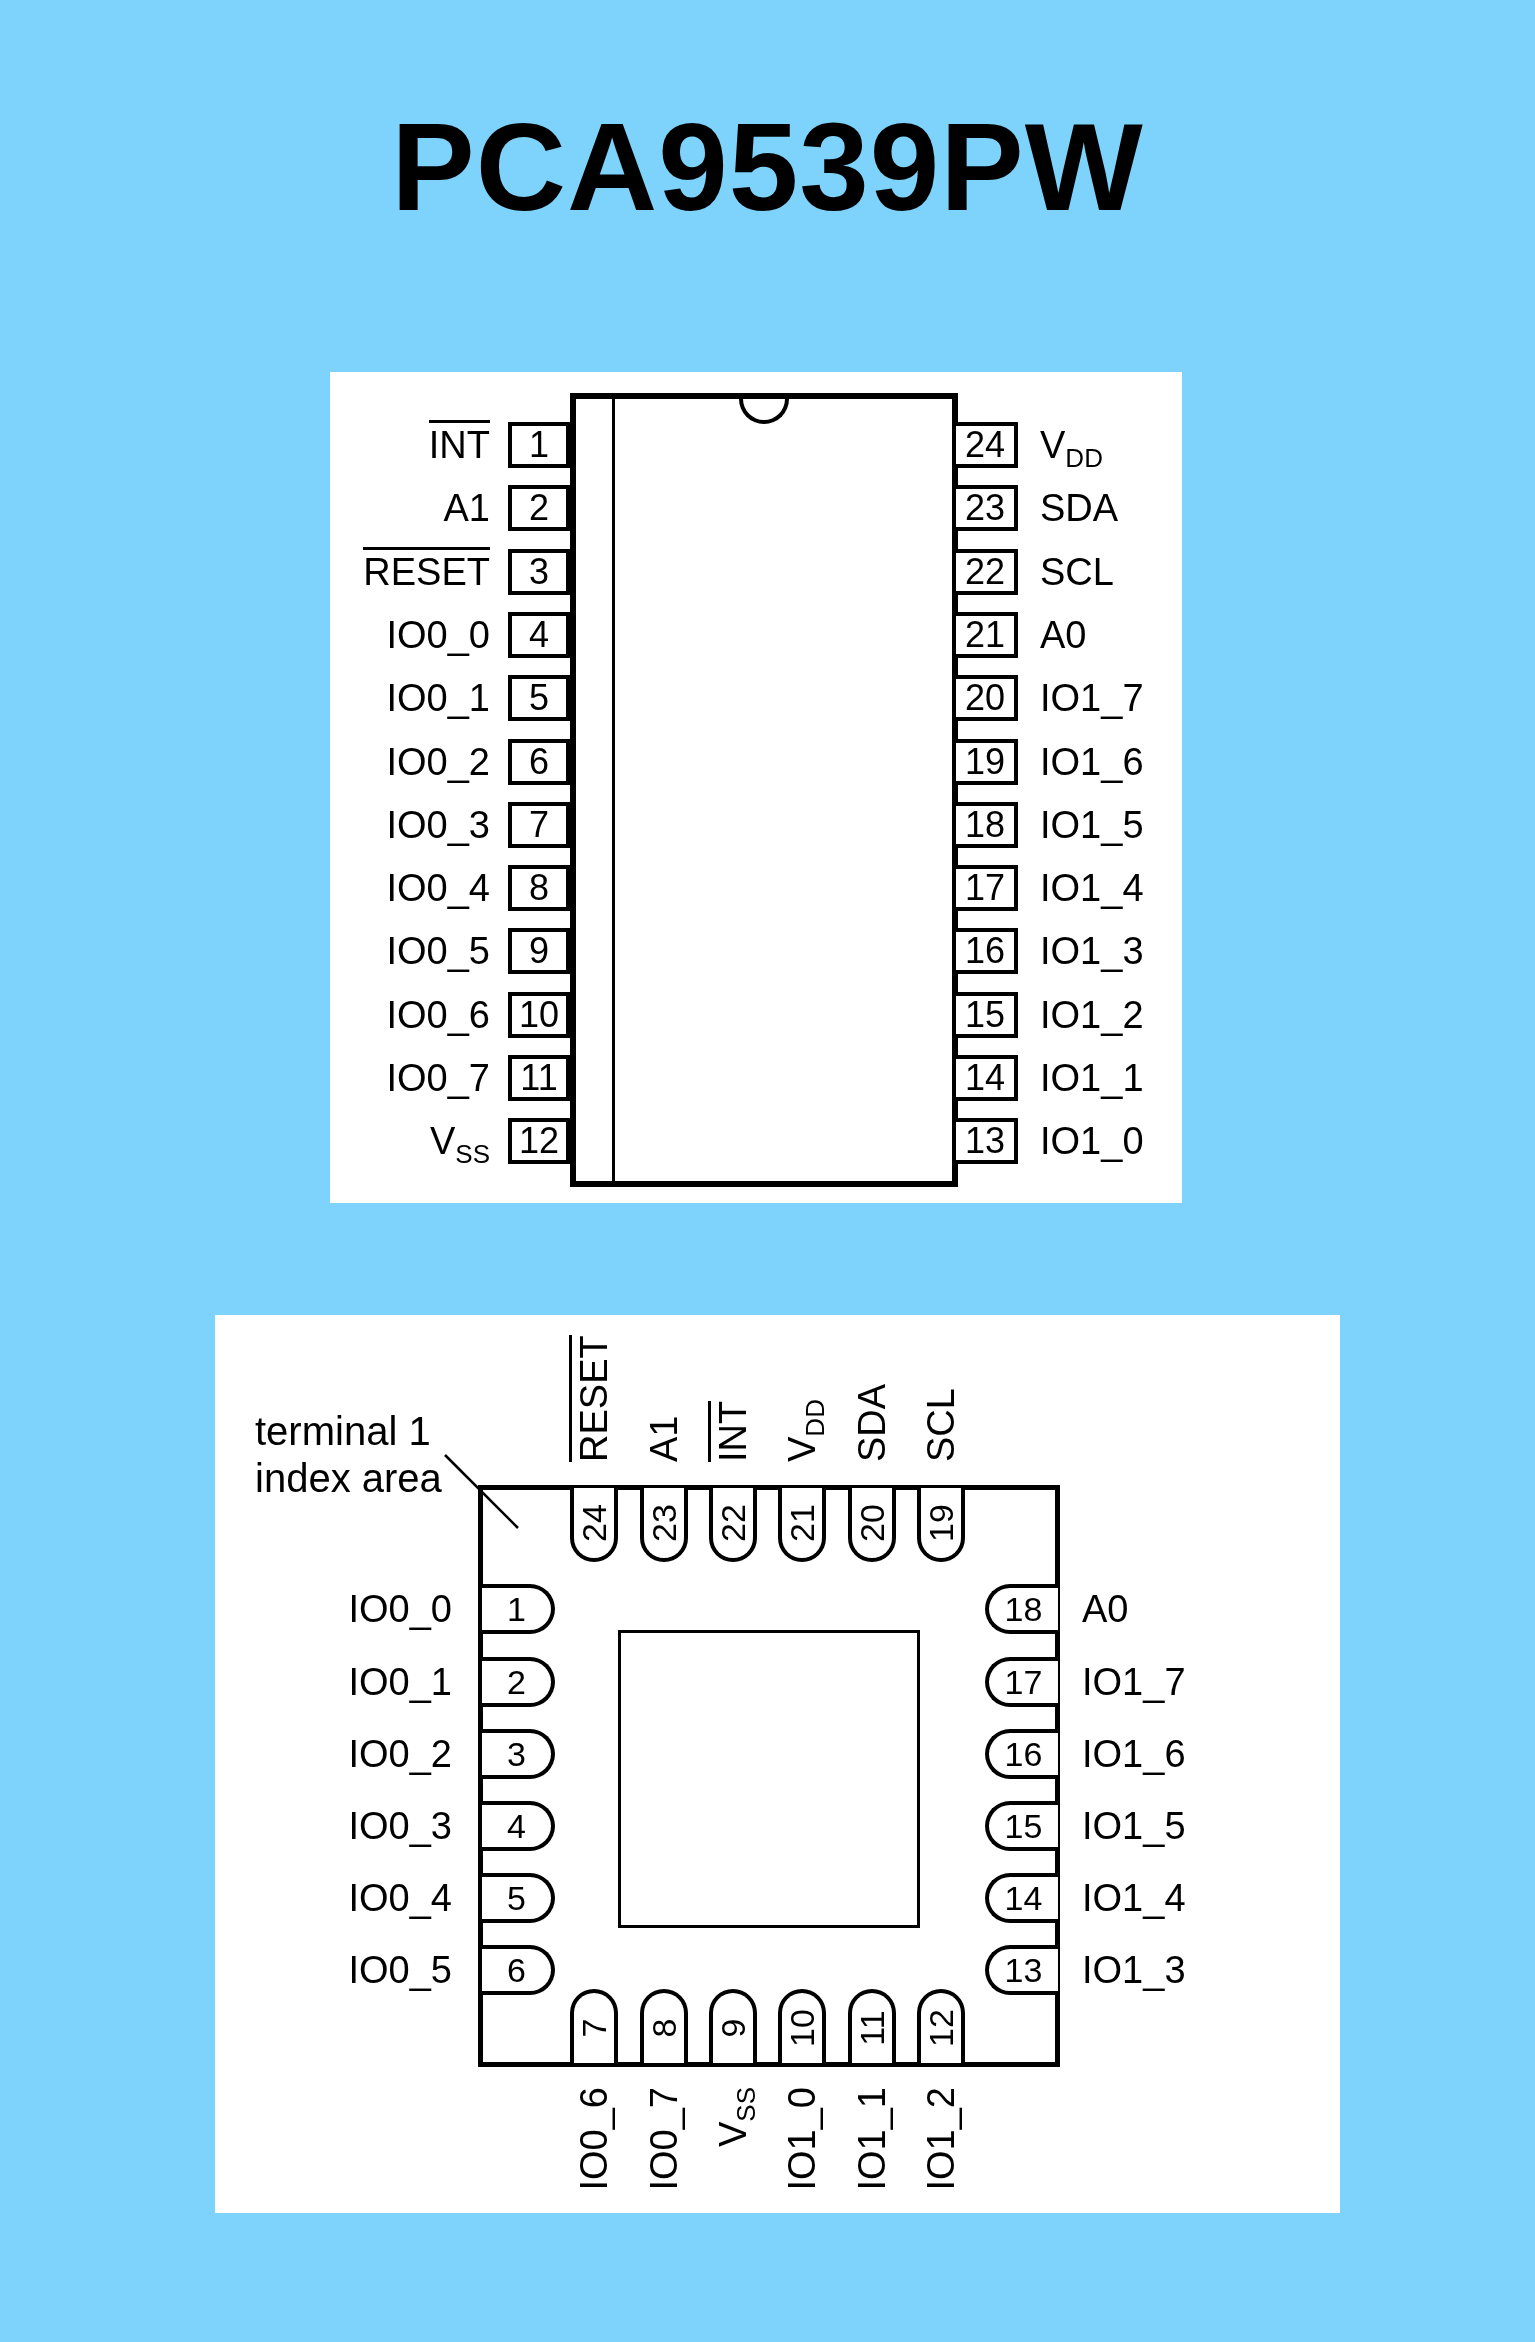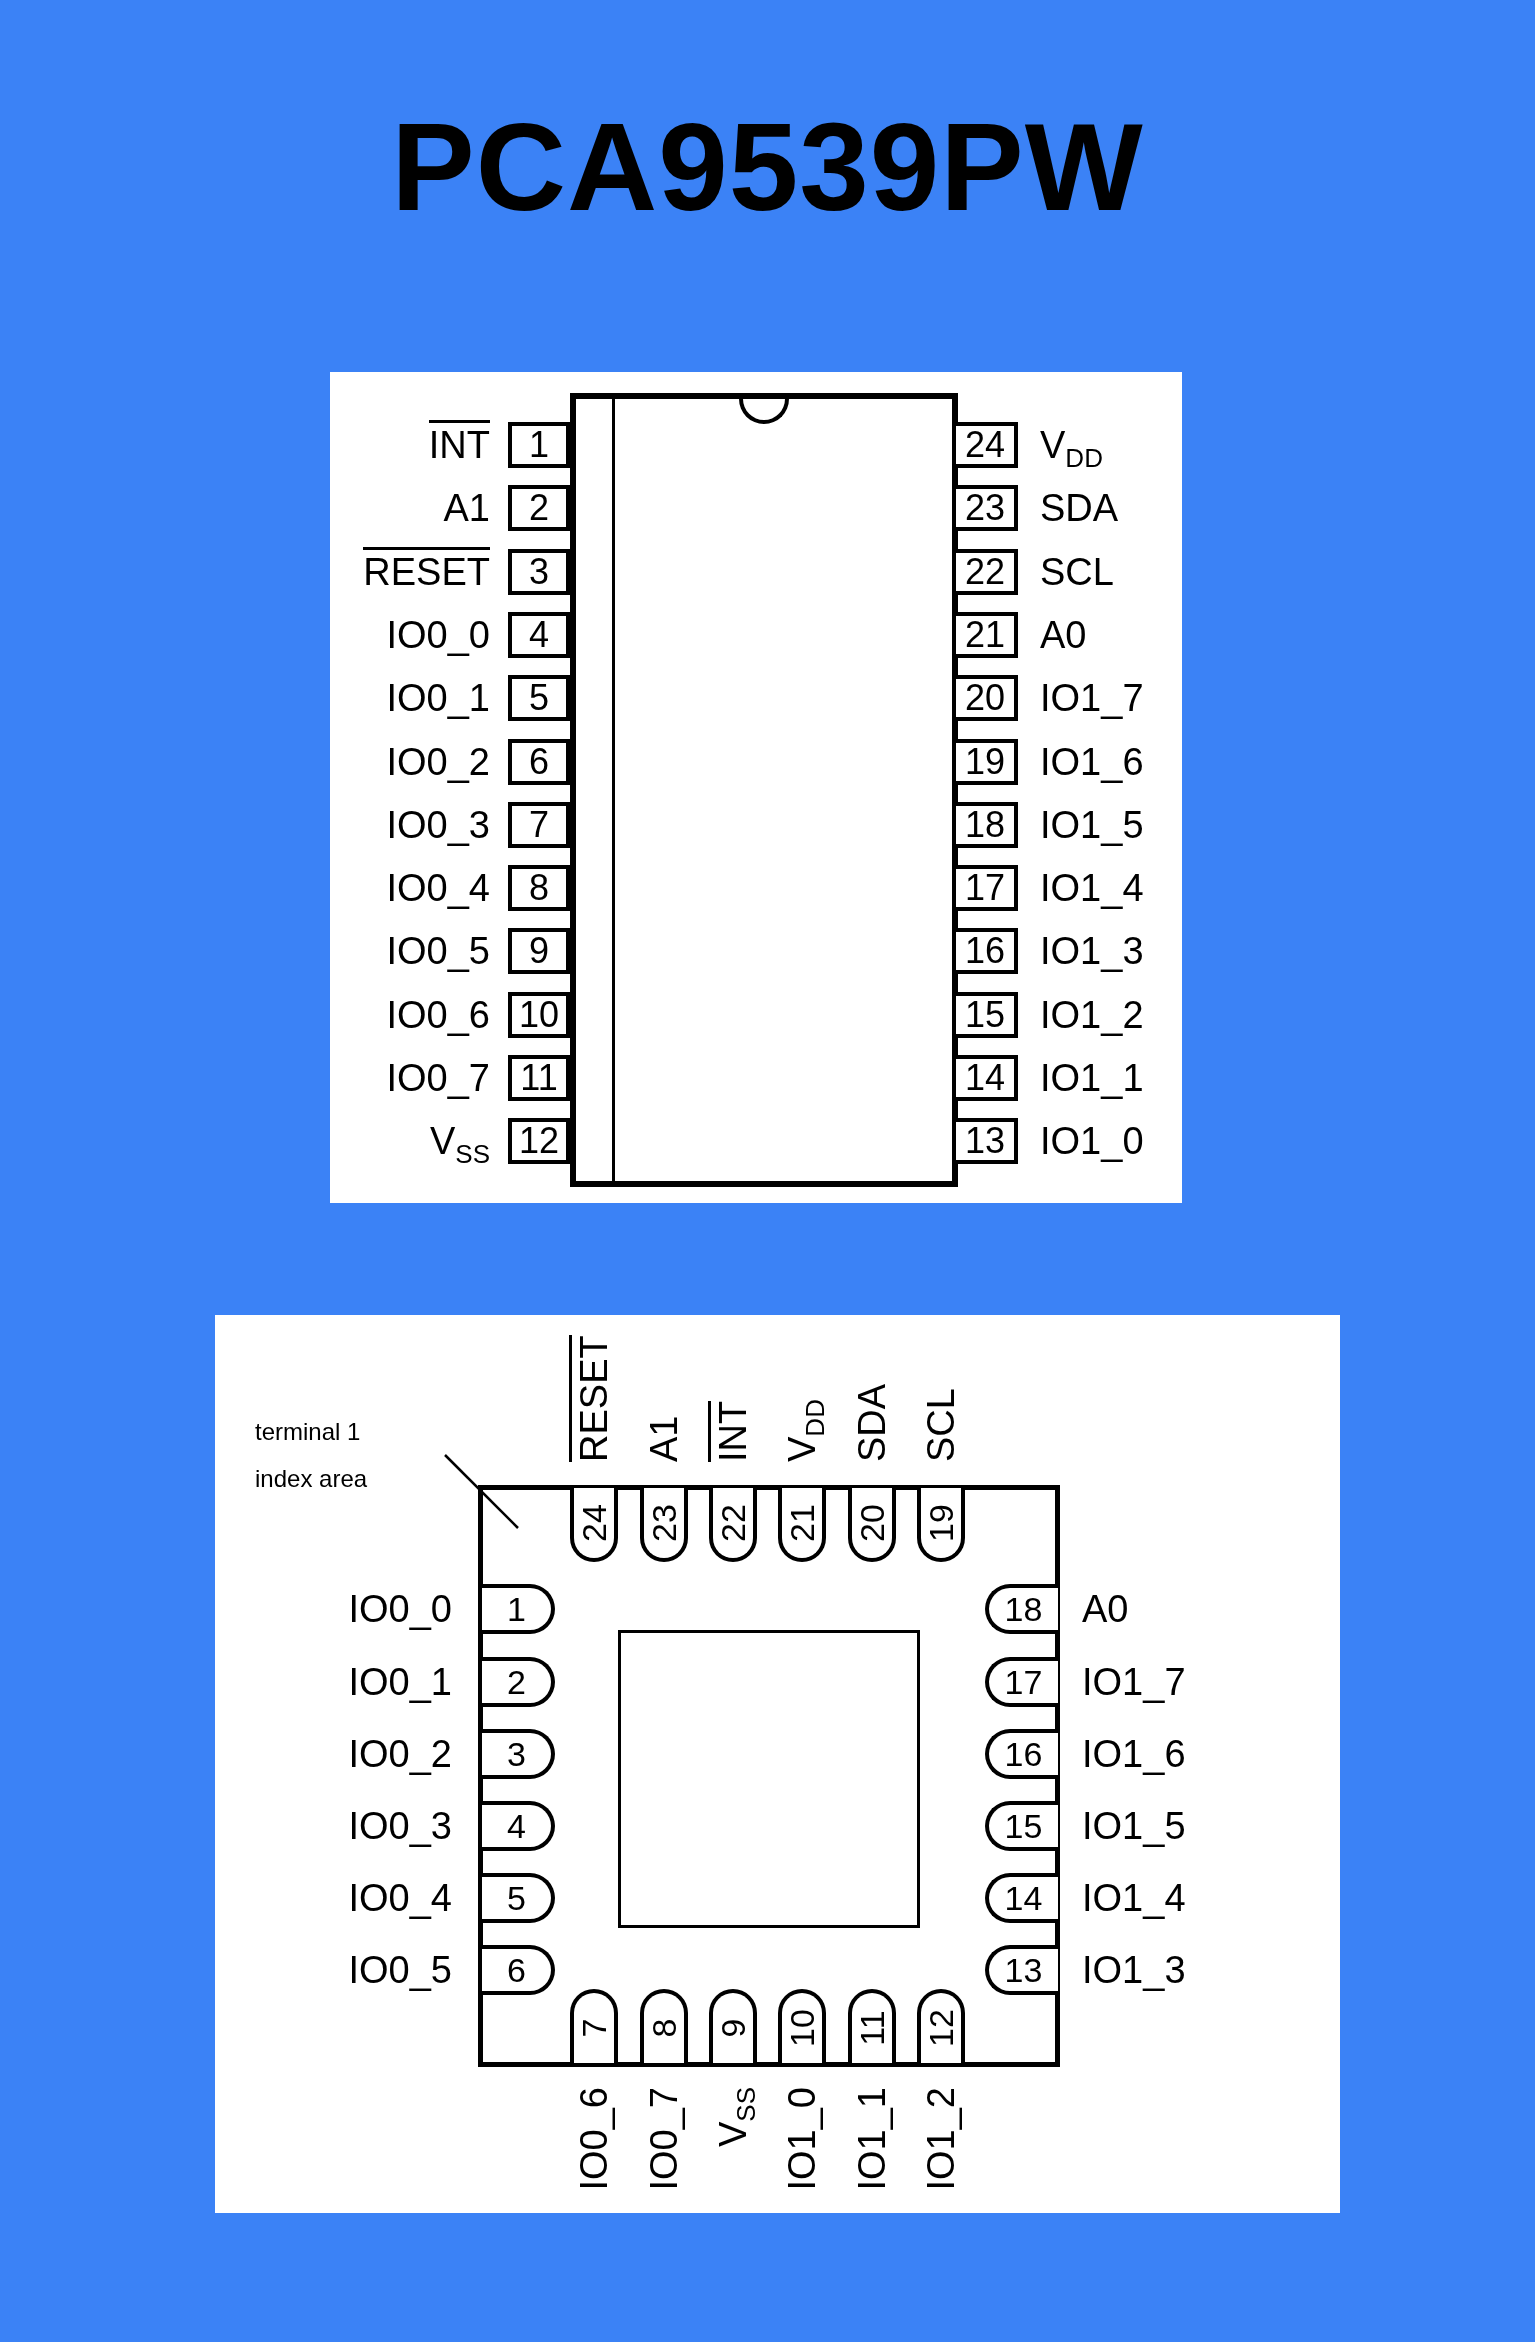--- a/index.html
+++ b/index.html
@@ -1,16 +1,16 @@
 <!DOCTYPE html>
 <html><head>
 <meta charset="utf-8">
 <style>
   html,body{margin:0;padding:0;background:#fbfbfb;}
-  #page{position:relative;width:1535px;height:2342px;background:#3b82f6;font-family:"Liberation Sans",sans-serif;color:#000;overflow:hidden;}
+  #page{position:relative;width:1535px;height:2342px;background:#7dd3fc;font-family:"Liberation Sans",sans-serif;color:#000;overflow:hidden;}
   .A{position:absolute;}
   .figbg{background:#ffffff;}
   #title{left:0;top:95px;width:1535px;text-align:center;font-size:125px;font-weight:bold;letter-spacing:1px;}
   
   #pkgA{left:570px;top:393px;width:388px;height:794px;border:6px solid #000;background:#fff;box-sizing:border-box;}
   #innerLineA{left:612px;top:399px;width:3px;height:782px;background:#000;}
   #notchA{left:739px;top:399px;width:50px;height:25px;background:#fff;border:4px solid #000;border-top:none;border-bottom-left-radius:25px 25px;border-bottom-right-radius:25px 25px;box-sizing:border-box;}
   #chipNameA{left:570px;top:770px;width:388px;text-align:center;font-size:42px;font-weight:bold;}
   .pbx{box-sizing:border-box;border:4px solid #000;background:#fff;display:flex;align-items:center;justify-content:center;font-size:36px;}
   .bA{left:508px;width:62px;height:46px;}
@@ -28,21 +28,21 @@
   .bP{top:1989px;border-bottom:none;border-radius:24px 24px 0 0;}
   .lP,.rP{width:73px;height:50px;border:4px solid #000;background:#fff;box-sizing:border-box;display:flex;align-items:center;justify-content:center;font-size:34px;}
   .lP{left:482px;border-left:none;border-radius:0 25px 25px 0;}
   .rP{left:985px;border-right:none;border-radius:25px 0 0 25px;}
   .vnum{position:absolute;inset:0;display:flex;align-items:center;justify-content:center;transform:rotate(-90deg);font-size:34px;}
   .tL,.bL{width:160px;height:40px;line-height:40px;transform-origin:0 0;transform:rotate(-90deg);font-size:38px;white-space:nowrap;}
   .tL{top:1462px;text-align:left;}
   .bL{top:2247px;text-align:right;}
   .lL{right:1083px;text-align:right;font-size:38px;line-height:46px;white-space:nowrap;}
   .rL{left:1082px;text-align:left;font-size:38px;line-height:46px;white-space:nowrap;}
-  #note{left:255px;top:1408px;font-size:24px;line-height:47px;}
+  #note{left:255px;top:1408px;font-size:40px;line-height:47px;}
 </style>
 </head>
 <body>
 
 <div id="page">
   <div class="A" id="title">PCA9539PW</div>
 
   <div class="A figbg" style="left:330px;top:372px;width:852px;height:831px;"></div>
   <div class="A" id="pkgA"></div>
   <div class="A" id="innerLineA"></div>

